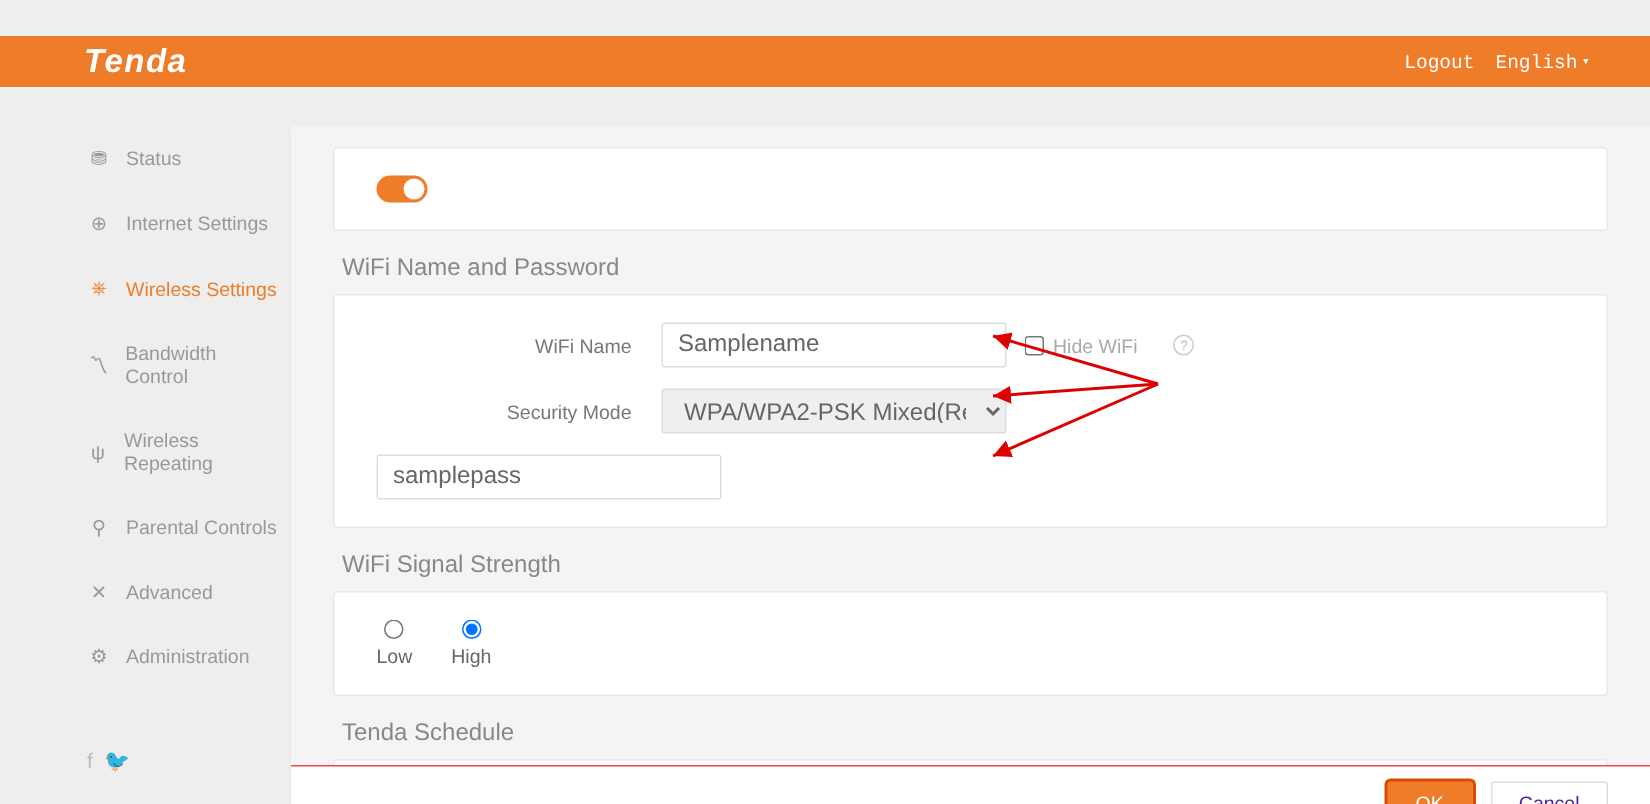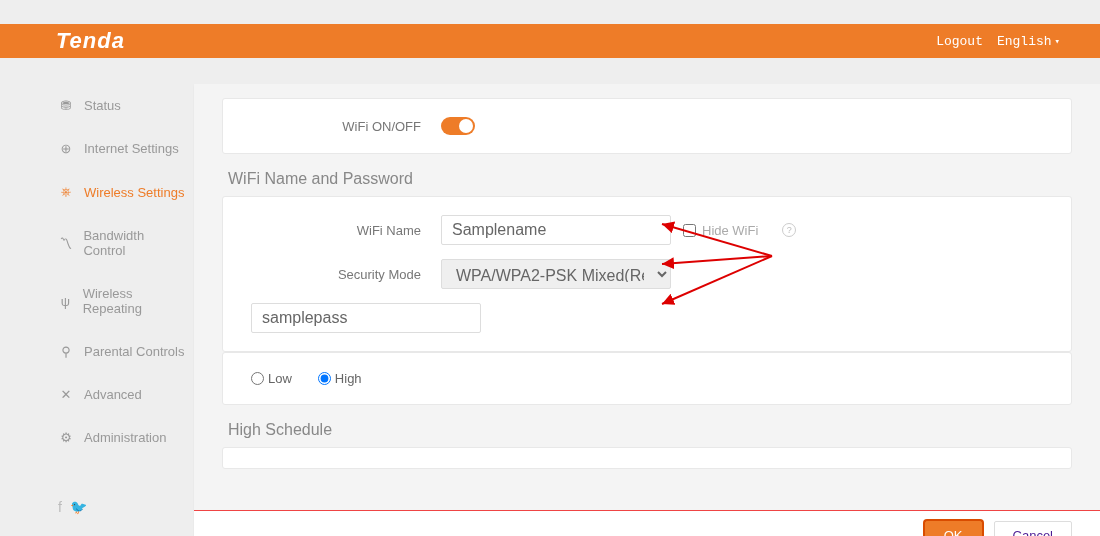--- a/index.html
+++ b/index.html
@@ -21,21 +21,21 @@
 .row { display: flex; align-items: center; margin-bottom: 14px; }
 .row:last-child { margin-bottom: 0; }
 .label { width: 190px; text-align: right; padding-right: 20px; color: #777; font-size: 13px; }
 .control { display: flex; align-items: center; gap: 12px; }
 .text-input, .select-input { border: 1px solid #ddd; border-radius: 2px; padding: 6px 10px; font-size: 16px; color: #666; width: 230px; height: 30px; }
 .select-input { appearance: auto; }
 .toggle { width: 34px; height: 18px; background: #ee7c28; border-radius: 10px; position: relative; cursor: pointer; }
 .toggle::after { content: ''; position: absolute; width: 14px; height: 14px; background: #fff; border-radius: 50%; top: 2px; right: 2px; }
 .checkbox-wrap { display: flex; align-items: center; gap: 6px; color: #aaa; }
 .help-icon { width: 14px; height: 14px; border: 1px solid #ccc; border-radius: 50%; display: inline-flex; align-items: center; justify-content: center; font-size: 9px; color: #bbb; margin-left: 12px; }
-.radio-group label { display: inline-flex; align-items: center; gap: 4px; margin-right: 14px; color: #666; }
+.radio-group label { display: inline-flex; align-items: center; gap: 4px; margin-right: 14px; color: #666; flex-direction: column; }
 .footer-bar { position: absolute; bottom: 0; left: 0; right: 0; background: #fff; border-top: 1px solid #ef4444; padding: 10px 28px; display: flex; justify-content: flex-end; gap: 12px; align-items: center; }
 .btn { padding: 6px 18px; border: 1px solid #ddd; background: #fff; color: #4c1d95; border-radius: 2px; font-size: 13px; cursor: pointer; }
 .btn-primary { background: #ee7c28; border-color: #ee7c28; color: #fff; box-shadow: 0 0 0 2px #d94c00; }
 input[type=checkbox], input[type=radio] { cursor: pointer; }
 .arrow { position: absolute; pointer-events: none; }
 .arrow svg { display: block; }
 </style>
 </head>
 <body>
 
@@ -87,21 +87,20 @@
     <div class="social">
       <span>f</span>
       <span>🐦</span>
     </div>
   </div>
 
   <div class="main">
     <div style="height:14px"></div>
     <div class="card">
       <div class="row">
-        <div class="label">WiFi ON/OFF</div>
         <div class="control">
             <div class="toggle"></div>
           </div>
       </div>
     </div>
 
     <div class="section-title">WiFi Name and Password</div>
     <div class="card">
       <div class="row">
         <div class="label">WiFi Name</div>
@@ -122,36 +121,37 @@
           </select>
         </div>
       </div>
       <div class="row">
         <div class="control">
           <input class="text-input" type="text" value="samplepass" style="">
         </div>
       </div>
     </div>
 
+    <div class="section-title">WiFi Signal Strength</div>
     <div class="card">
       <div class="row">
         <div class="control radio-group">
           <label>
               <input type="radio" name="ss" style="">
               <span>Low</span>
             </label>
           <label>
               <input type="radio" name="ss" checked="" style="">
               <span>High</span>
             </label>
         </div>
       </div>
     </div>
 
-    <div class="section-title">High Schedule</div>
+    <div class="section-title">Tenda Schedule</div>
     <div class="card" style="height:20px; padding:10px"></div>
 
     <div class="footer-bar">
       <button class="btn btn-primary">OK</button>
       <button class="btn">Cancel</button>
     </div>
 
     <div class="arrow" style="left:458px; top:132px;">
       <svg width="130" height="120">
           <defs>

